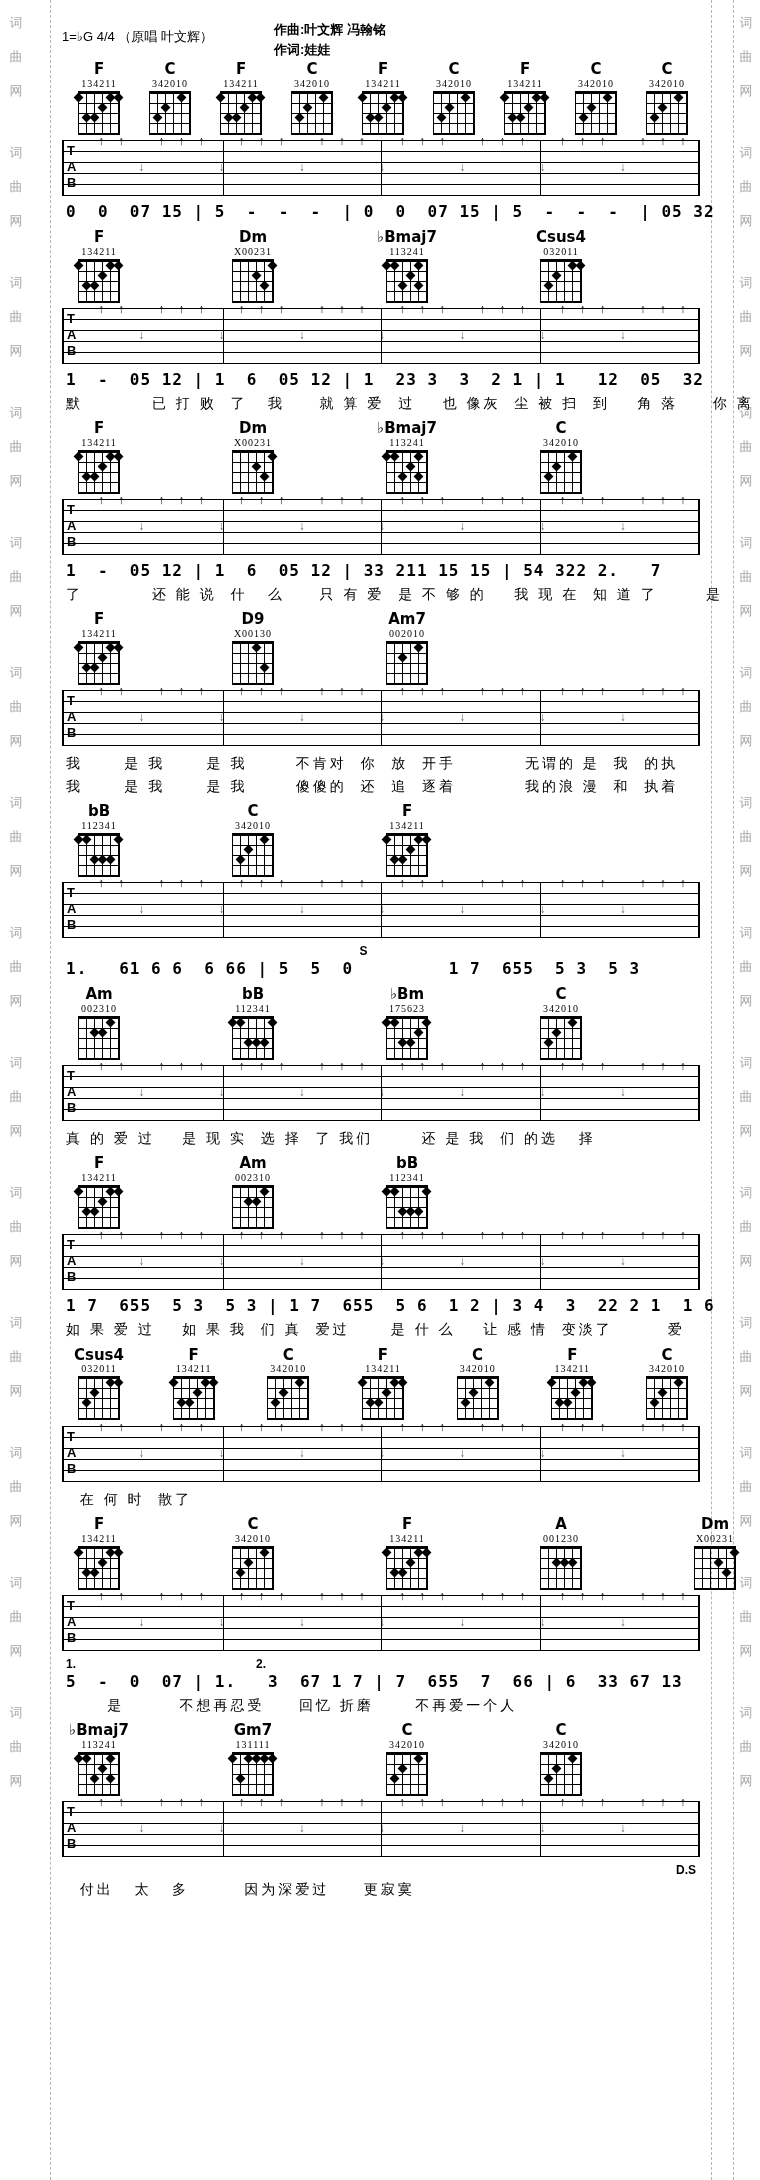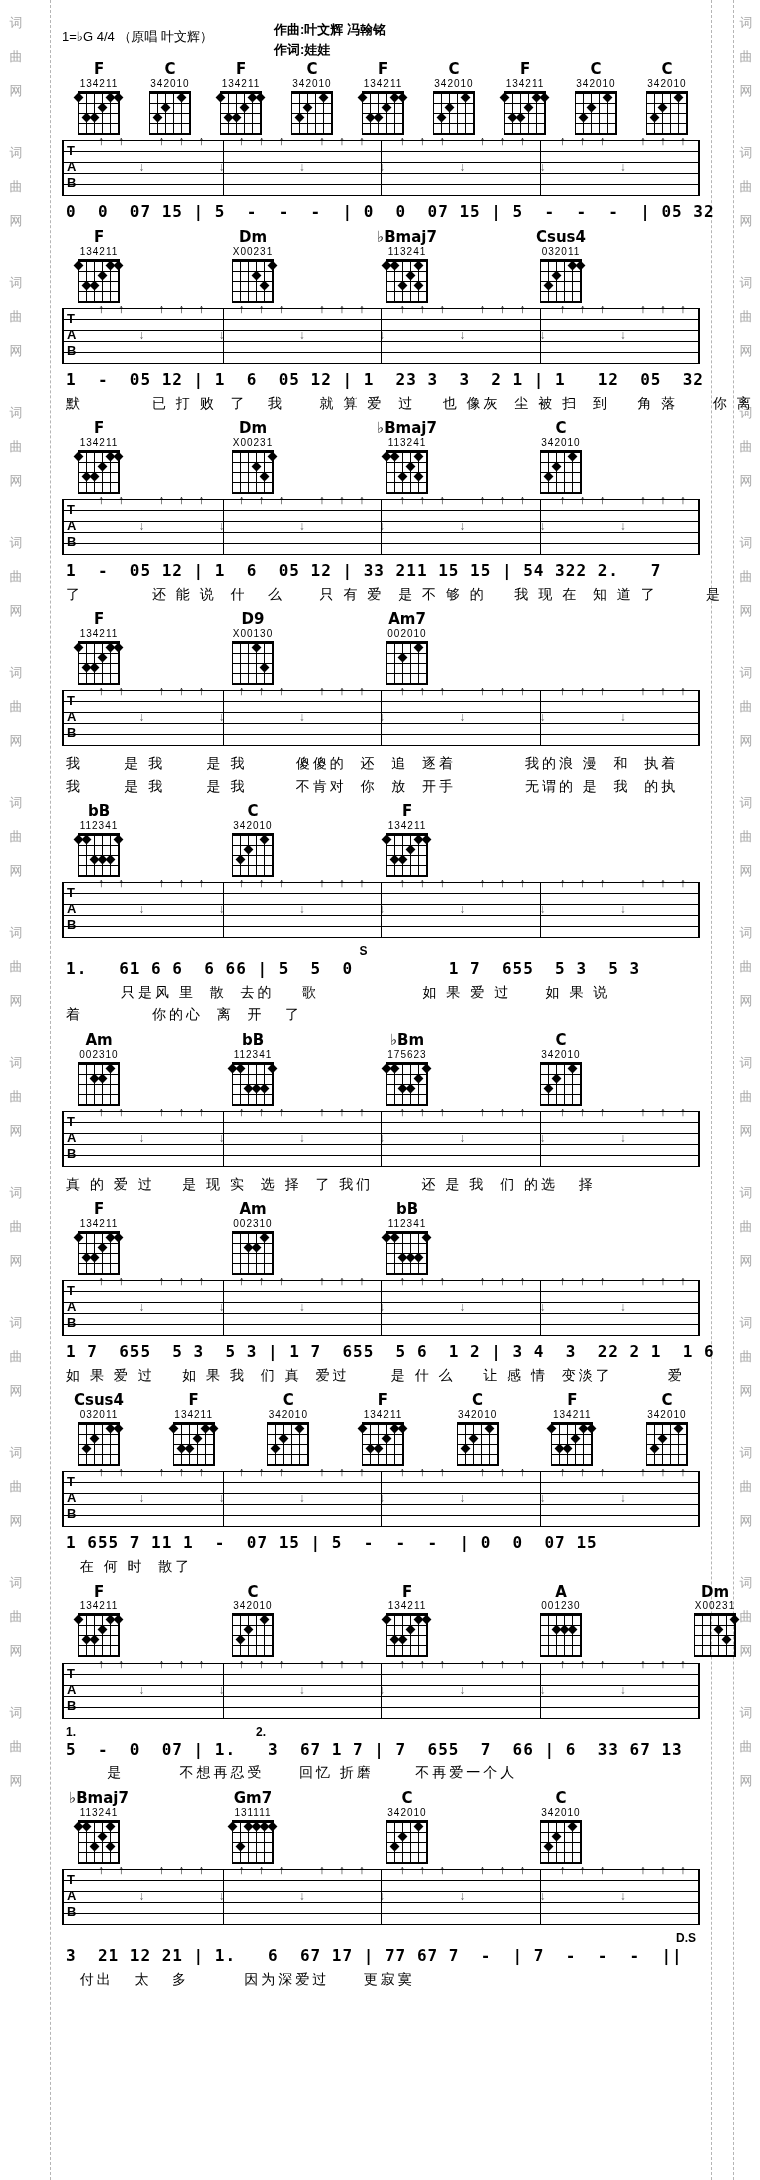--- a/index.html
+++ b/index.html
@@ -27,21 +27,21 @@
   .key-line{font-size:13px;margin-top:22px;width:212px;white-space:nowrap;}
   .title{flex:1;text-align:center;font-size:35px;font-weight:bold;letter-spacing:8px;
     margin-top:6px;font-family:"DejaVu Sans",sans-serif;}
   .credits{width:158px;font-size:13px;line-height:1.55;margin-top:14px;font-weight:bold;}
 
   
   .chord-row{display:flex;justify-content:flex-start;gap:92px;margin:2px 2px 4px 6px;min-height:74px;}
   .chord-row.spread{justify-content:space-between;gap:0;}
   .chord{width:62px;text-align:center;flex:0 0 auto;}
   .chord-name{font-weight:bold;font-size:15px;font-family:"DejaVu Sans",sans-serif;line-height:1.05;}
-  .chord-fingering{font-size:10px;font-family:Liberation Sans, sans-serif;letter-spacing:1px;line-height:1.2;}
+  .chord-fingering{font-size:10px;font-family:Liberation Serif, serif;letter-spacing:1px;line-height:1.2;}
   .chord-grid{position:relative;width:41px;height:41px;margin:1px auto 0;
     border-right:1px solid #000;border-bottom:1px solid #000;border-top:2px solid #000;
     background-image:
       repeating-linear-gradient(to right,#000 0 1px,transparent 1px 8px),
       repeating-linear-gradient(to bottom,#000 0 1px,transparent 1px 10px);}
   .dot{position:absolute;width:7px;height:7px;background:#000;transform:rotate(45deg);}
 
   
   .staff{position:relative;height:56px;margin:3px 0 6px 0;border-left:2px solid #000;border-right:2px solid #000;
     background-image:repeating-linear-gradient(to bottom,#000 0 1px,transparent 1px 11px);
@@ -579,22 +579,22 @@
             <span class="arr">↑</span>
             <span class="arr">↑</span>
             <span class="arr">↑</span>
           </div>
     <div class="staff-bar" style="left: 25%;"></div>
           <div class="staff-bar" style="left: 50%;"></div>
           <div class="staff-bar" style="left: 75%;"></div>
         </div>
 
     <div class="lyrics">
+          <div class="lyric-line">我      是 我      是 我       不肯对  你  放  开手          无谓的 是  我  的执</div>
           <div class="lyric-line">我      是 我      是 我       傻傻的  还  追  逐着          我的浪 漫  和  执着</div>
-          <div class="lyric-line">我      是 我      是 我       不肯对  你  放  开手          无谓的 是  我  的执</div>
         </div>
   </div>
 
   <div class="system">
     <div class="chord-row">
   <div class="chord">
     <div class="chord-name">bB</div>
     <div class="chord-fingering">112341</div>
     <div class="chord-grid">
               <span class="dot" style="left: -3px; top: 1px;"></span>
@@ -666,24 +666,20 @@
             <span class="arr">↑</span>
           </div>
     <div class="staff-bar" style="left: 25%;"></div>
           <div class="staff-bar" style="left: 50%;"></div>
           <div class="staff-bar" style="left: 75%;"></div>
         </div>
     <div class="marks mid">
           <span class="mark">S</span>
         </div>
     <div class="melody">1.   61 6 6  6 66 | 5  5  0         1 7  655  5 3  5 3</div>
-    <div class="lyrics">
-          <div class="lyric-line">        只是风 里  散  去的    歌               如 果 爱 过     如 果 说</div>
-          <div class="lyric-line">着          你的心  离  开   了</div>
-        </div>
   </div>
 
   <div class="system">
     <div class="chord-row">
   <div class="chord">
     <div class="chord-name">Am</div>
     <div class="chord-fingering">002310</div>
     <div class="chord-grid">
               <span class="dot" style="left: 29px; top: 1px;"></span>
               <span class="dot" style="left: 13px; top: 11px;"></span>
@@ -974,21 +970,20 @@
             <span class="arr down">↓</span>
             <span class="arr">↑</span>
             <span class="arr">↑</span>
             <span class="arr">↑</span>
           </div>
     <div class="staff-bar" style="left: 25%;"></div>
           <div class="staff-bar" style="left: 50%;"></div>
           <div class="staff-bar" style="left: 75%;"></div>
         </div>
 
-    <div class="melody">1 655 7 11 1  -  07 15 | 5  -  -  -  | 0  0  07 15</div>
     <div class="lyrics">
           <div class="lyric-line">  在 何 时  散了</div>
         </div>
   </div>
 
   <div class="system">
     <div class="chord-row">
   <div class="chord">
     <div class="chord-name">F</div>
     <div class="chord-fingering">134211</div>
@@ -1179,19 +1174,18 @@
             <span class="arr">↑</span>
             <span class="arr">↑</span>
           </div>
     <div class="staff-bar" style="left: 25%;"></div>
           <div class="staff-bar" style="left: 50%;"></div>
           <div class="staff-bar" style="left: 75%;"></div>
         </div>
     <div class="marks right">
           <span class="mark">D.S</span>
         </div>
-    <div class="melody">3  21 12 21 | 1.   6  67 17 | 77 67 7  -  | 7  -  -  -  ||</div>
     <div class="lyrics">
           <div class="lyric-line">  付出   太   多        因为深爱过     更寂寞</div>
         </div>
   </div>
 </div>
 </div>
 
 </body></html>

